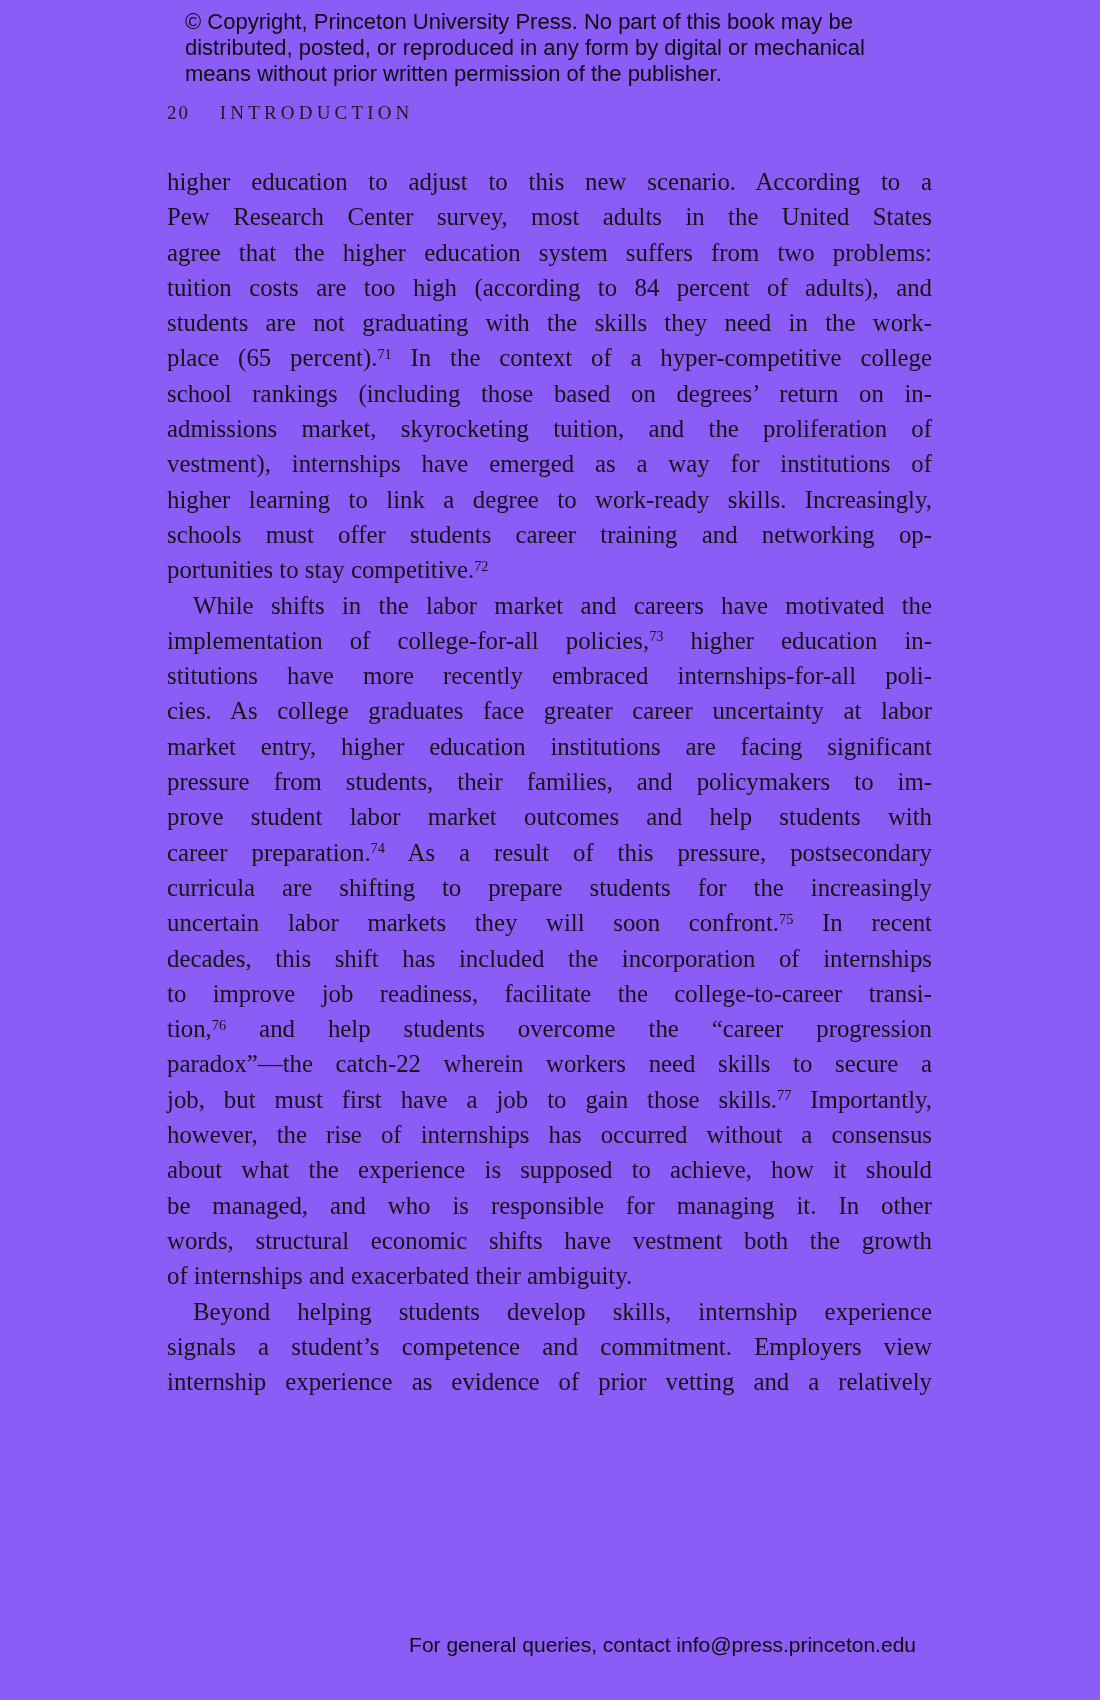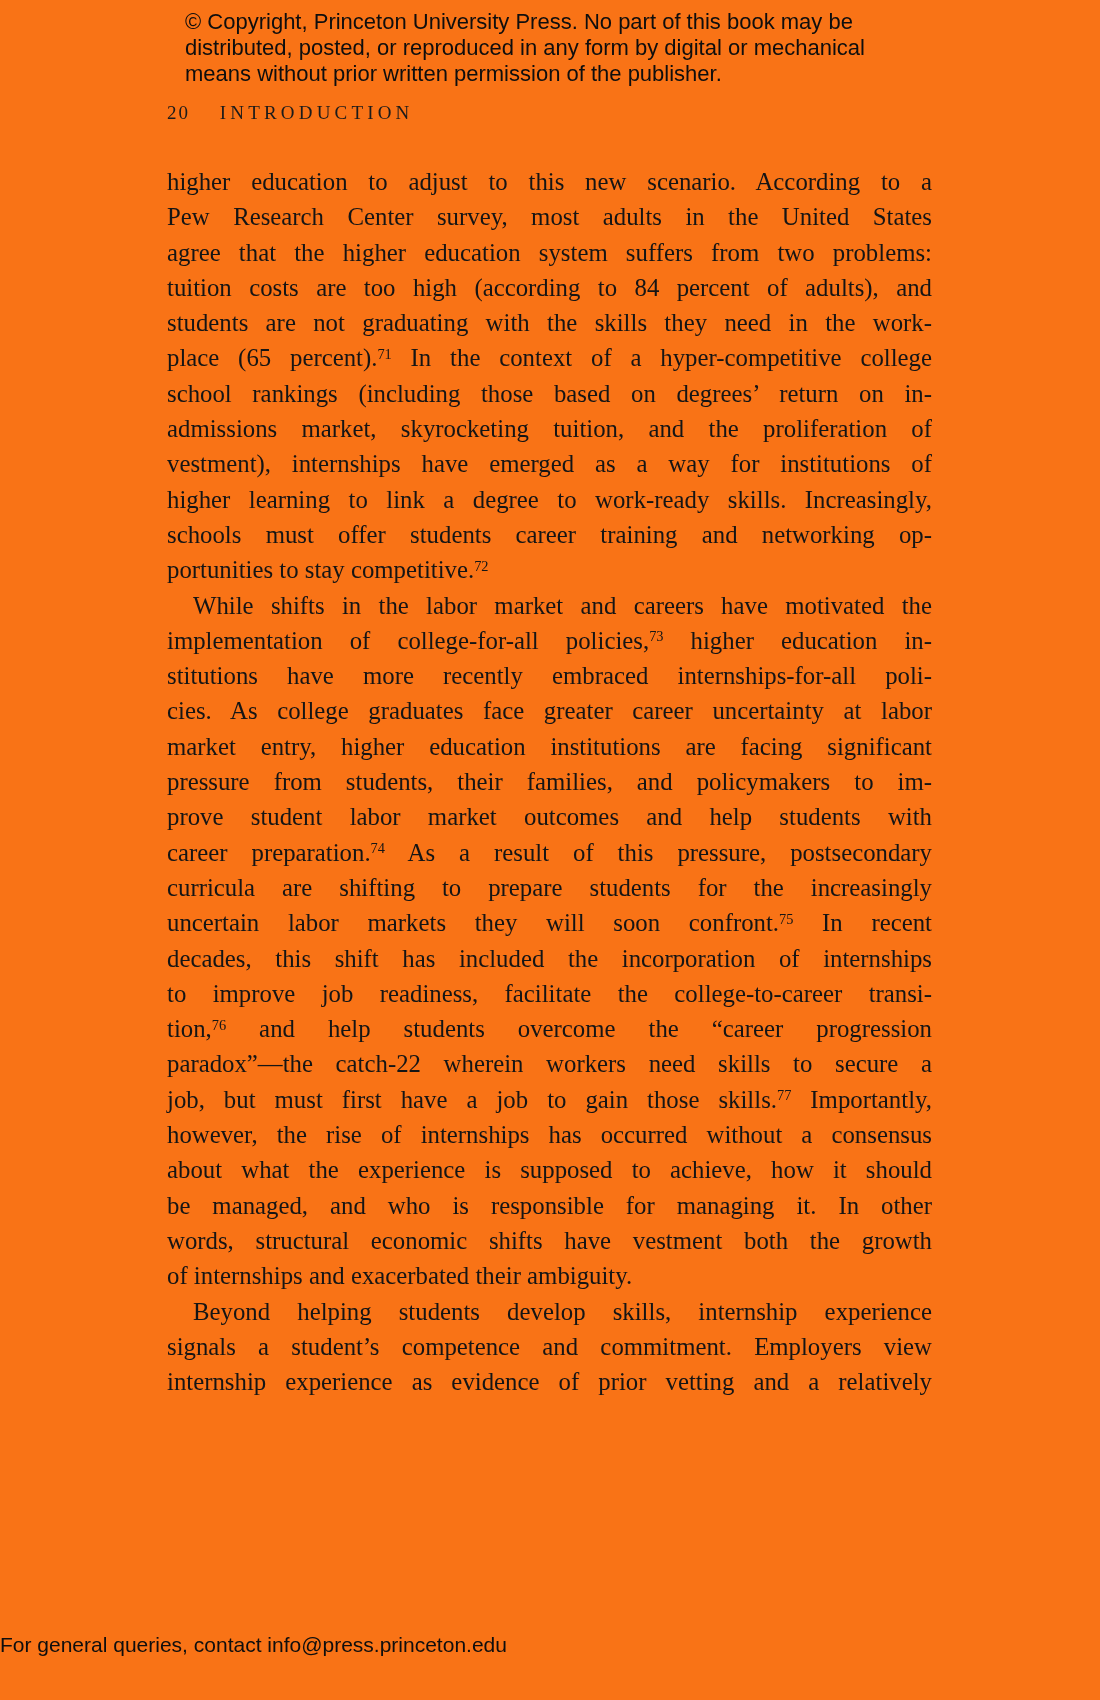--- a/index.html
+++ b/index.html
@@ -1,20 +1,20 @@
 <!DOCTYPE html>
 <html><head>
 <meta charset="utf-8">
 <style>
   html, body { margin: 0; padding: 0; background: #e8e8e8; }
   .page {
     position: relative;
     width: 1100px;
     height: 1700px;
-    background: #f97316;
+    background: #8b5cf6;
     font-family: "Liberation Serif", serif;
     color: #1a1a1a;
     overflow: hidden;
     margin: 0 auto;
   }
   .copyright {
     position: absolute;
     left: 185px;
     top: 9px;
     font-family: "Liberation Sans", sans-serif;
@@ -64,21 +64,21 @@
     vertical-align: baseline;
     position: relative;
     top: -0.52em;
     margin-top: 36px;
   }
   .footer {
     position: absolute;
     left: 0;
     top: 1633px;
     width: 916px;
-    text-align: left;
+    text-align: right;
     font-family: "Liberation Sans", sans-serif;
     font-size: 21px;
     color: #0e0e0e;
   }
 </style>
 </head>
 <body>
 
 <div class="page">
 

